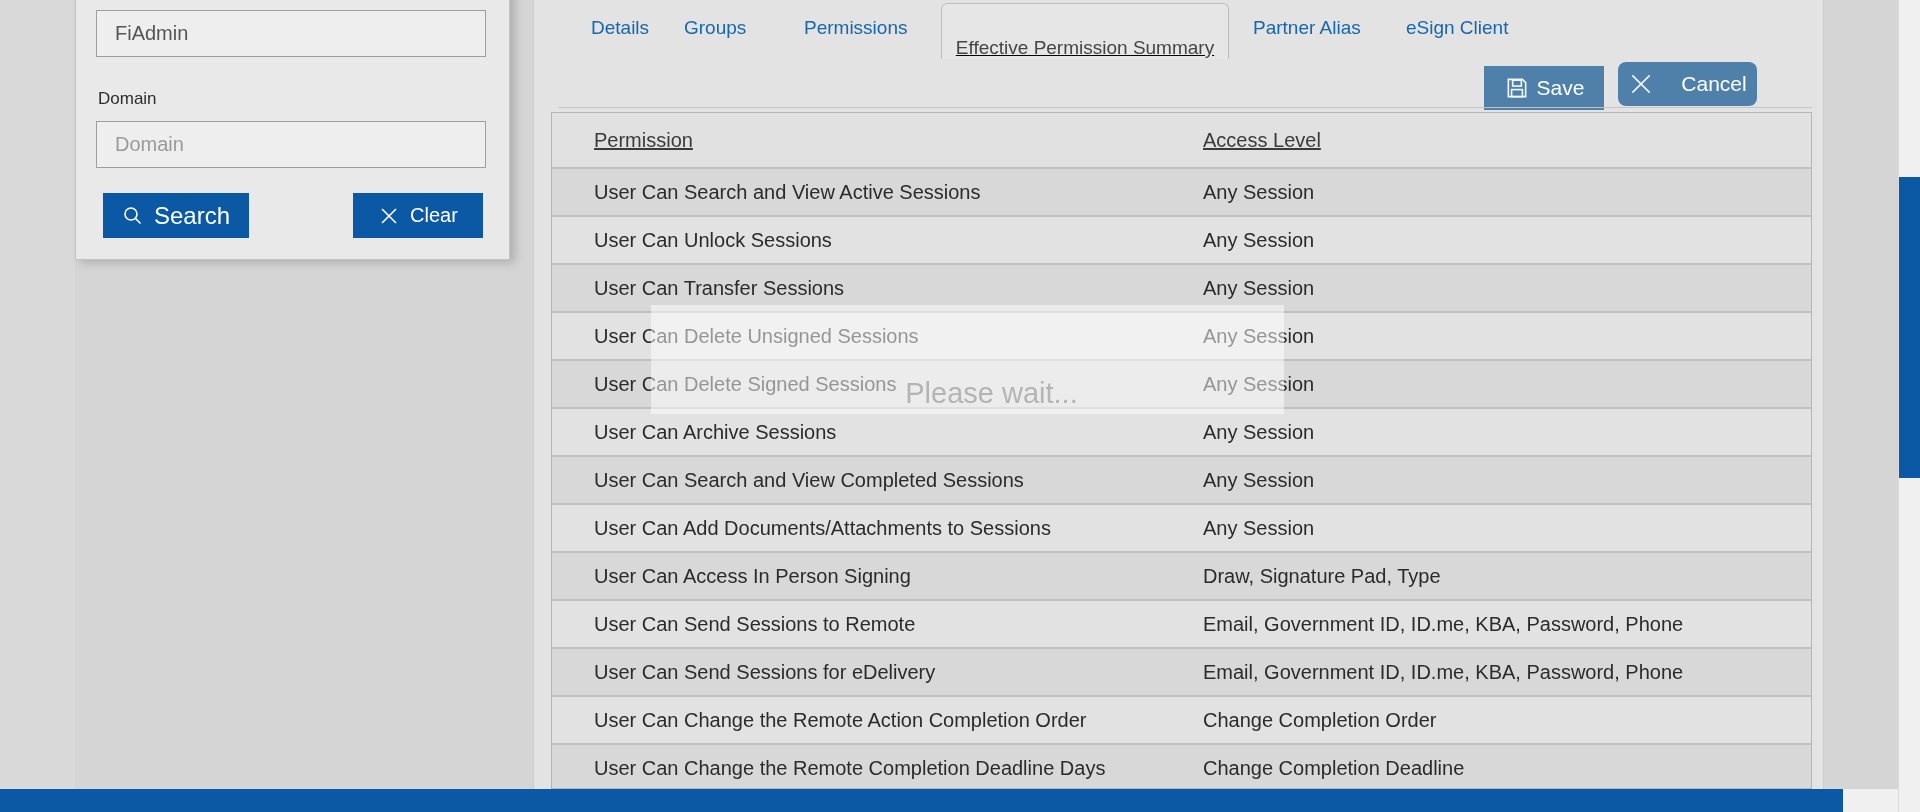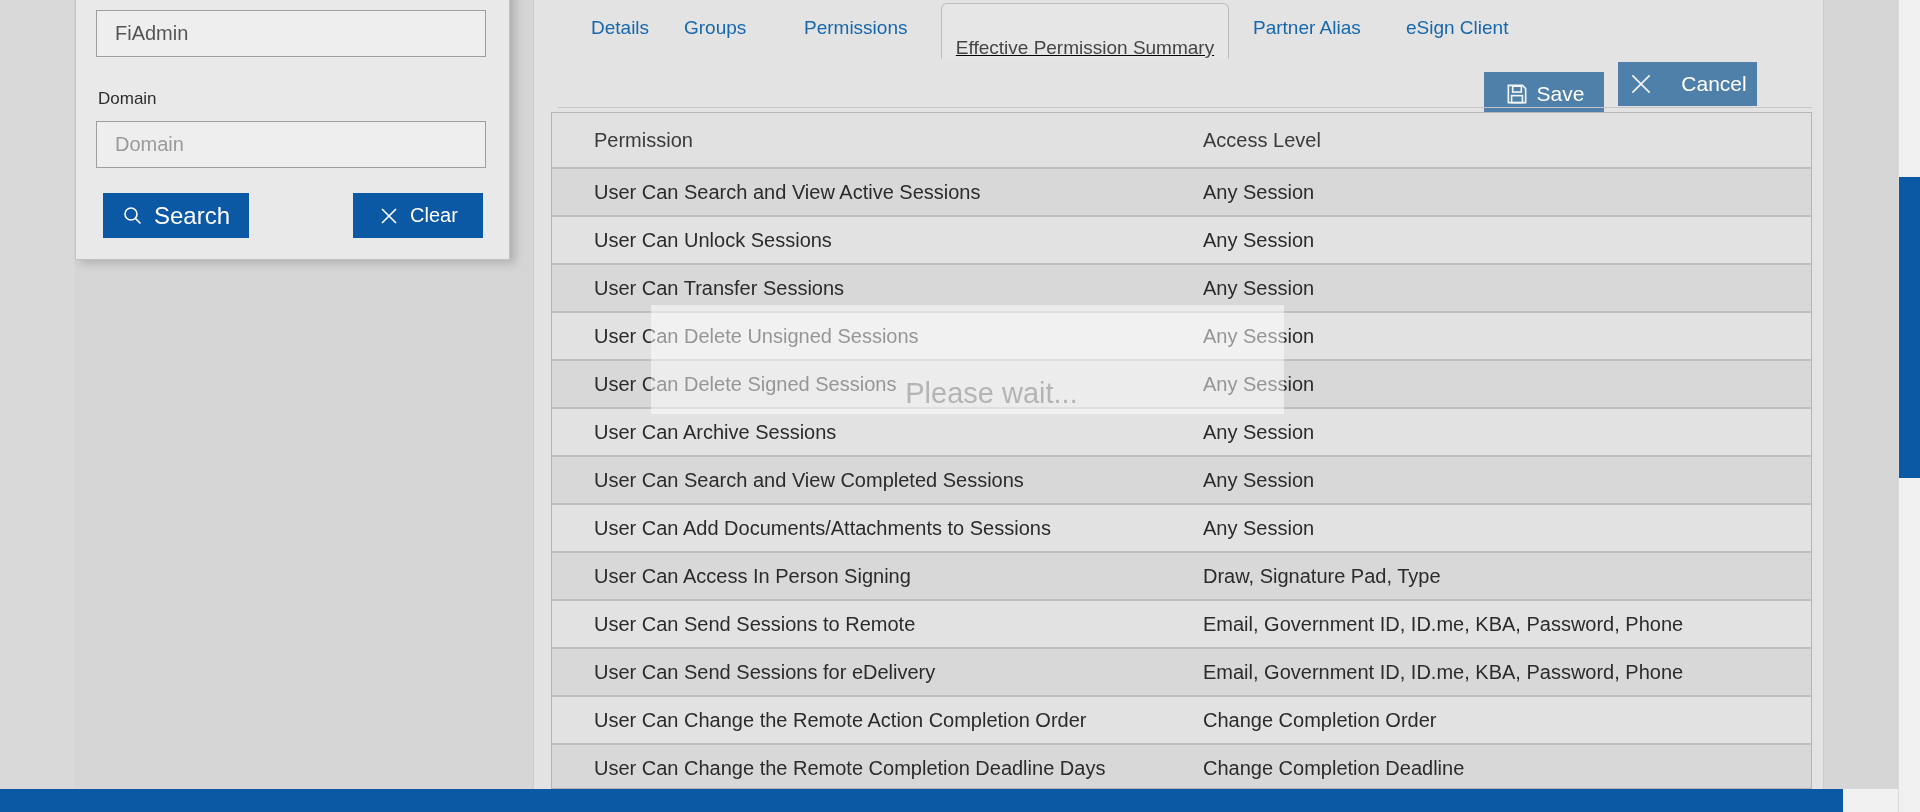--- a/index.html
+++ b/index.html
@@ -54,31 +54,31 @@
   .tab-permissions{left:270px;}
   .tab-partner-alias{left:719px;}
   .tab-esign{left:872px;}
   .tab-active-box{
     left:407px;top:3px;width:286px;height:55px;
     background:#e6e6e6;border:1px solid #bdbdbd;border-bottom:none;
     border-radius:6px 6px 0 0;
     display:flex;align-items:flex-end;justify-content:center;text-decoration:underline;
   }
   .tab-active-box .tab-label{font-size:19px;color:#454545;}
-  .save-btn{left:950px;top:72px;width:120px;height:44px;background:var(--steel-blue);font-size:21px;gap:7px;}
-  .cancel-btn{left:1084px;top:62px;width:139px;height:44px;background:var(--steel-blue);font-size:21px;gap:27px;}
+  .save-btn{left:950px;top:66px;width:120px;height:44px;background:var(--steel-blue);font-size:21px;gap:7px;}
+  .cancel-btn{left:1084px;top:62px;width:139px;height:44px;background:var(--steel-blue);font-size:21px;gap:27px;border-radius:8px;}
   .toolbar-divider{left:24px;top:107px;width:1254px;height:1px;background:#c5c5c5;}
 
   
   .ptable{
     left:17px;top:112px;width:1261px;height:677px;
     border:1px solid #b5b5b5;background:#e2e2e2;overflow:hidden;box-sizing:border-box;
   }
   .thead{position:relative;height:54px;background:#e1e1e1;}
-  .thead .hcell{position:absolute;top:0;line-height:54px;font-size:20px;color:#3a3a3a;}
+  .thead .hcell{position:absolute;top:0;line-height:54px;font-size:20px;color:#3a3a3a;text-decoration:underline;}
   .col1{left:42px;}
   .col2{left:651px;}
   .trow{position:relative;height:46px;border-top:2px solid #bfbfbf;}
   .trow.dark{background:#d8d8d8;}
   .trow.light{background:#e2e2e2;}
   .trow .cell{position:absolute;top:0;line-height:46px;font-size:20px;color:#2b2b2b;white-space:nowrap;}
 
   
   .loading-overlay{
     left:117px;top:305px;width:585px;height:109px;

